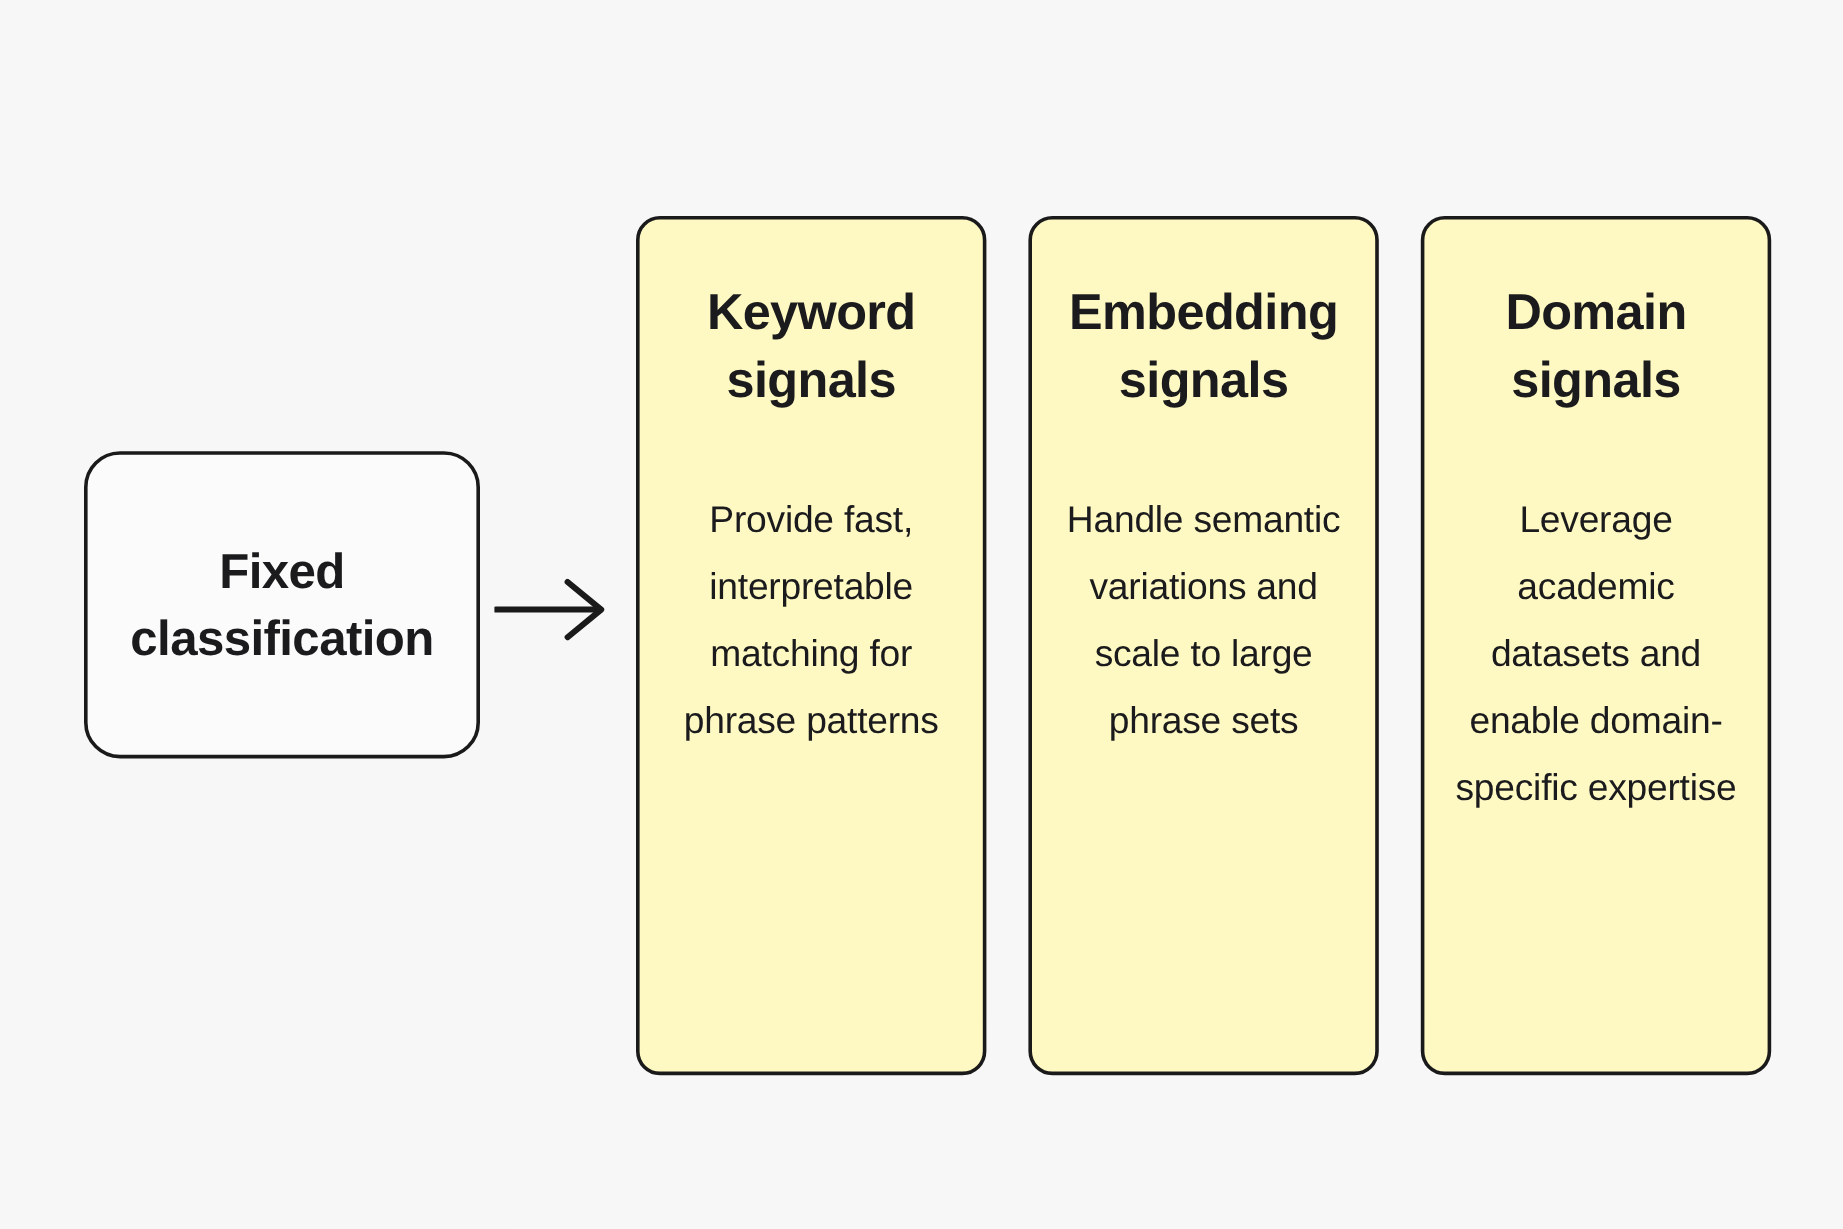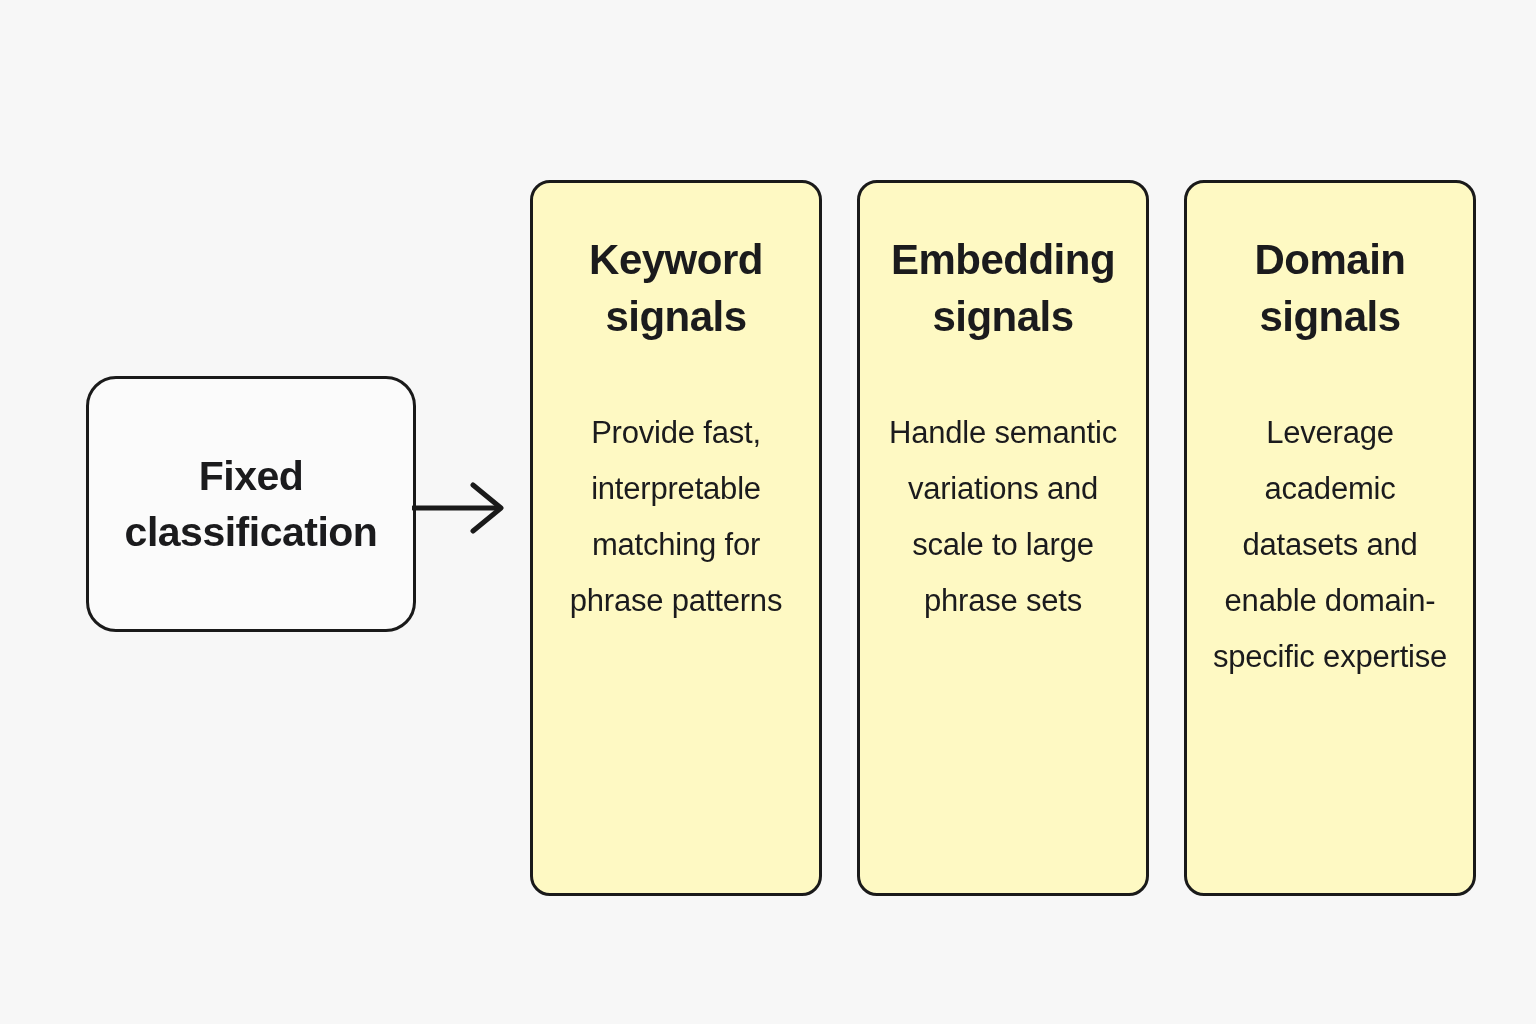--- a/index.html
+++ b/index.html
@@ -23,21 +23,20 @@
     height: 256px;
     box-sizing: border-box;
     border: 3.5px solid #1a1a1a;
     border-radius: 30px;
     background: #fbfbfb;
     display: flex;
     align-items: center;
     justify-content: center;
     text-align: center;
     padding: 0 8px;
-    margin-left: 16px;
   }
   .source-label {
     font-size: 41px;
     font-weight: 700;
     line-height: 56px;
     letter-spacing: -0.5px;
   }
   .arrow {
     position: absolute;
     left: 412px;

